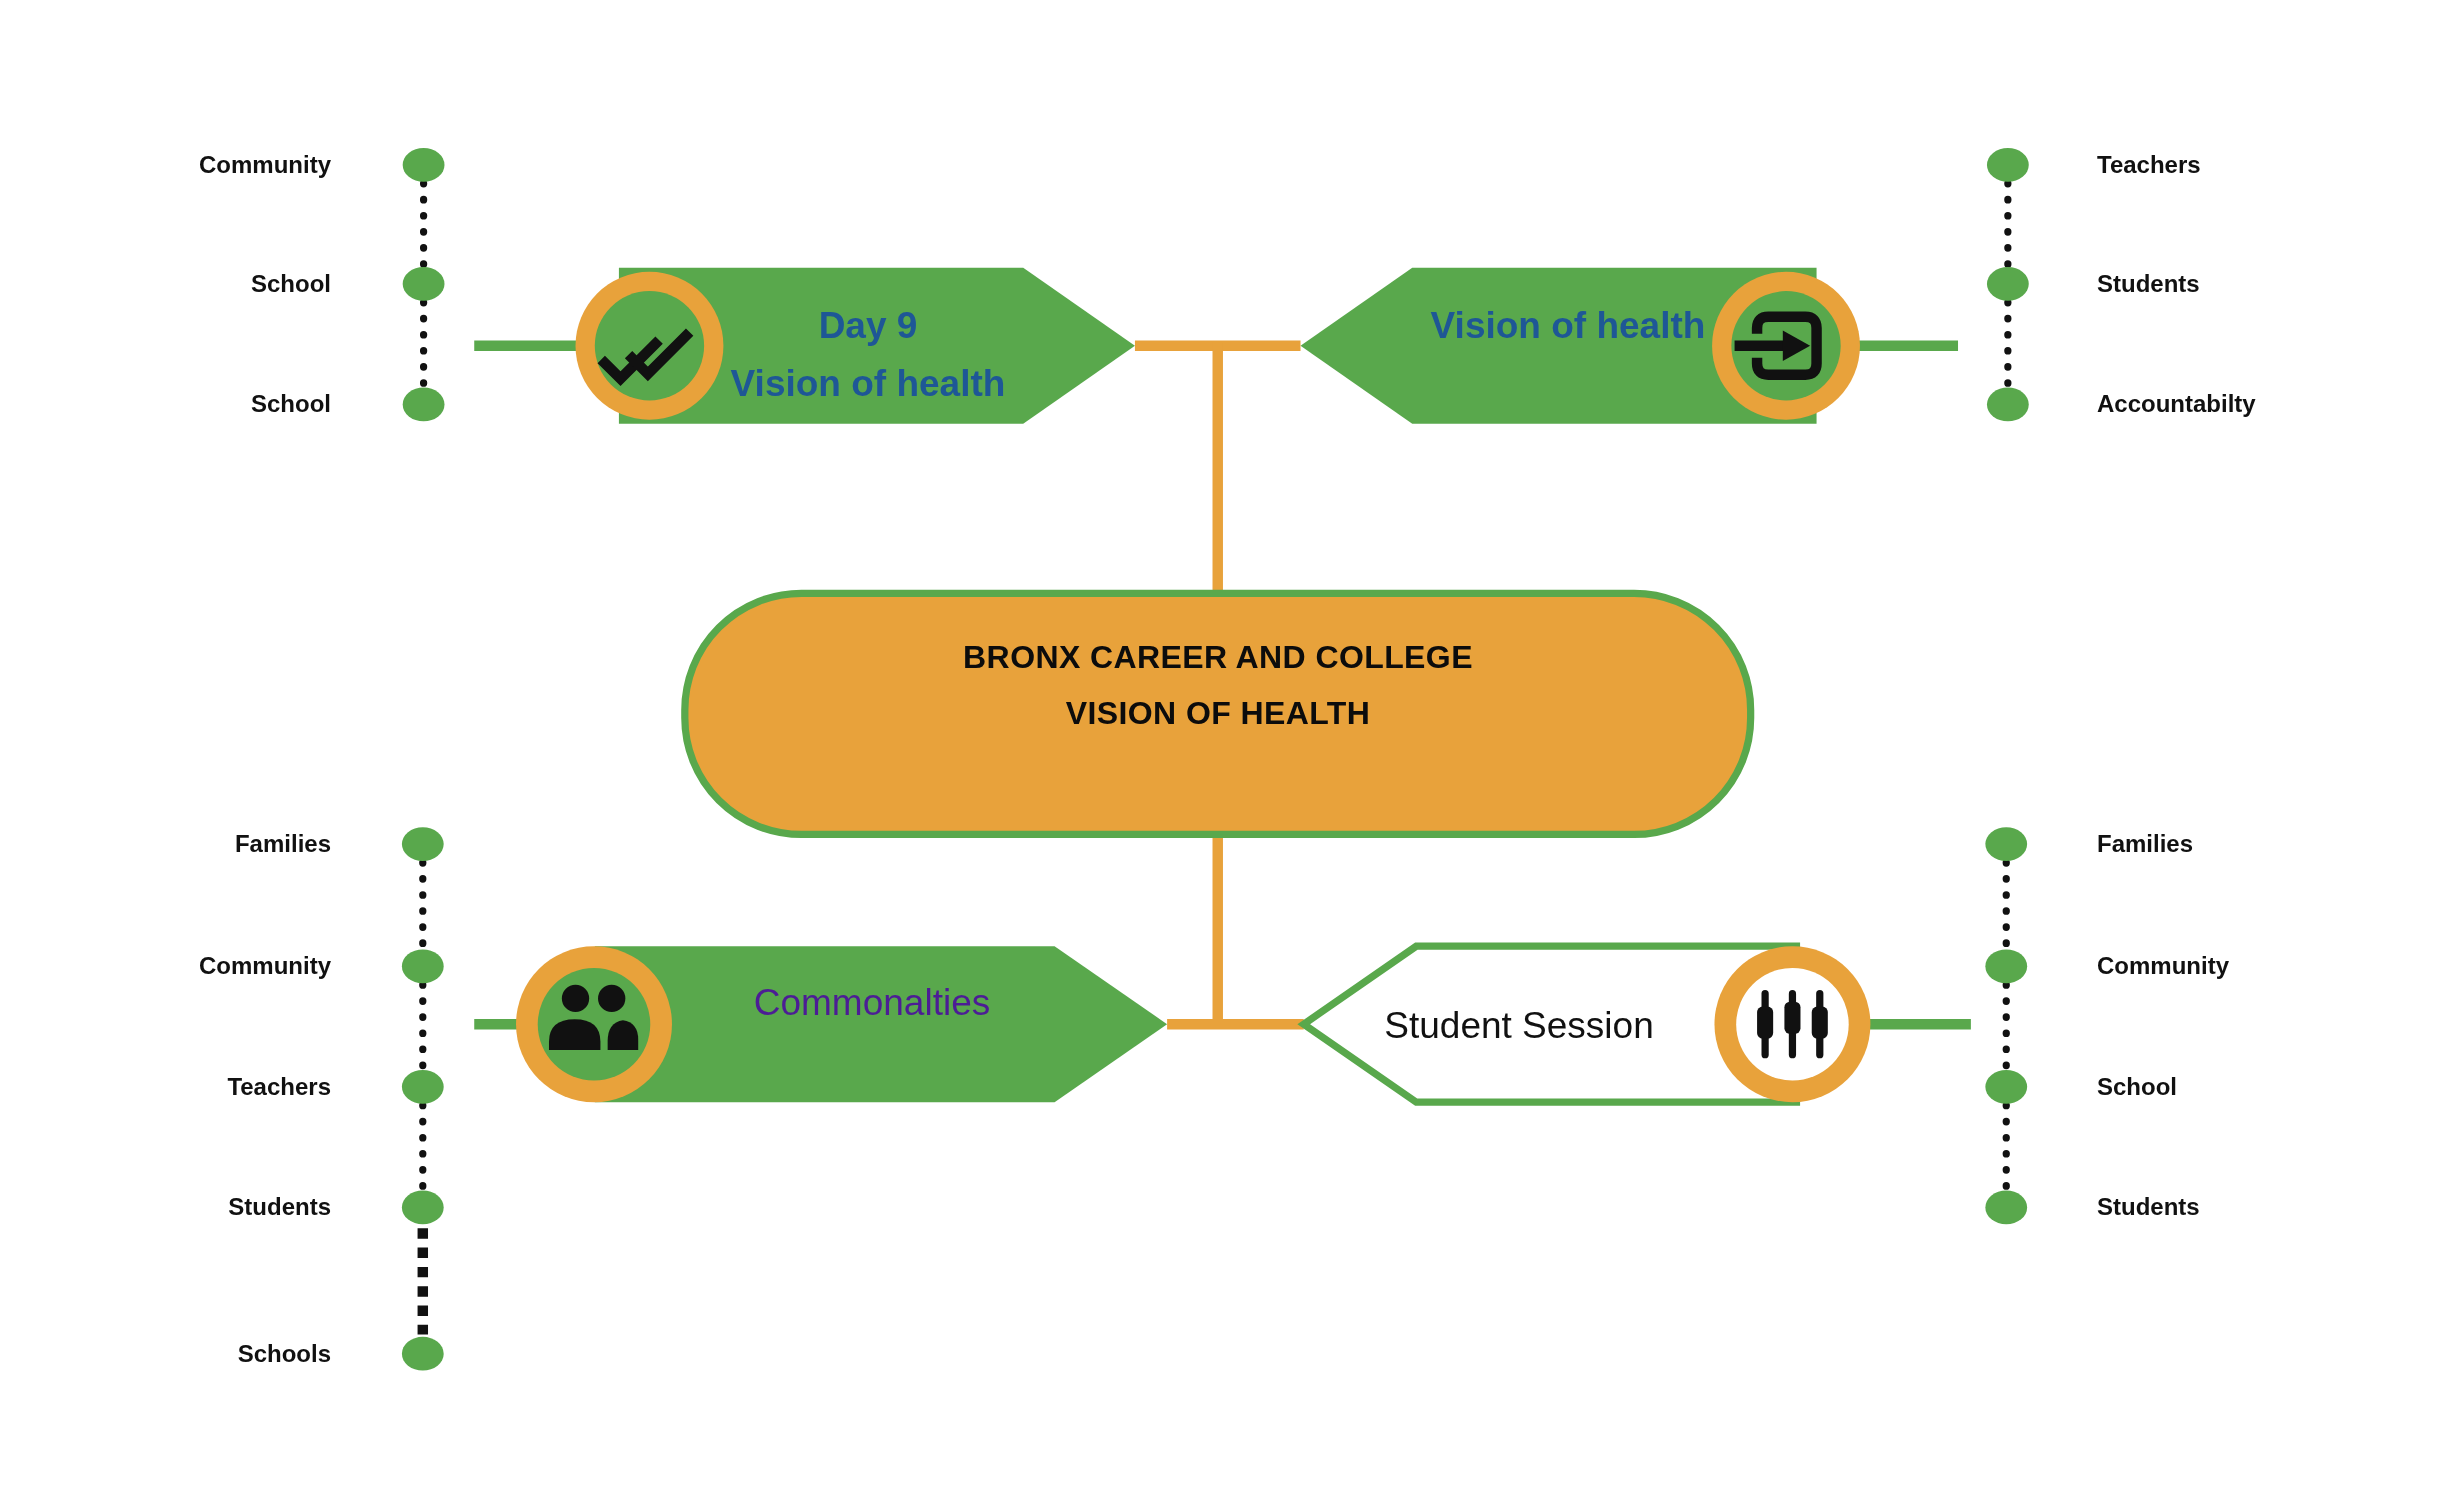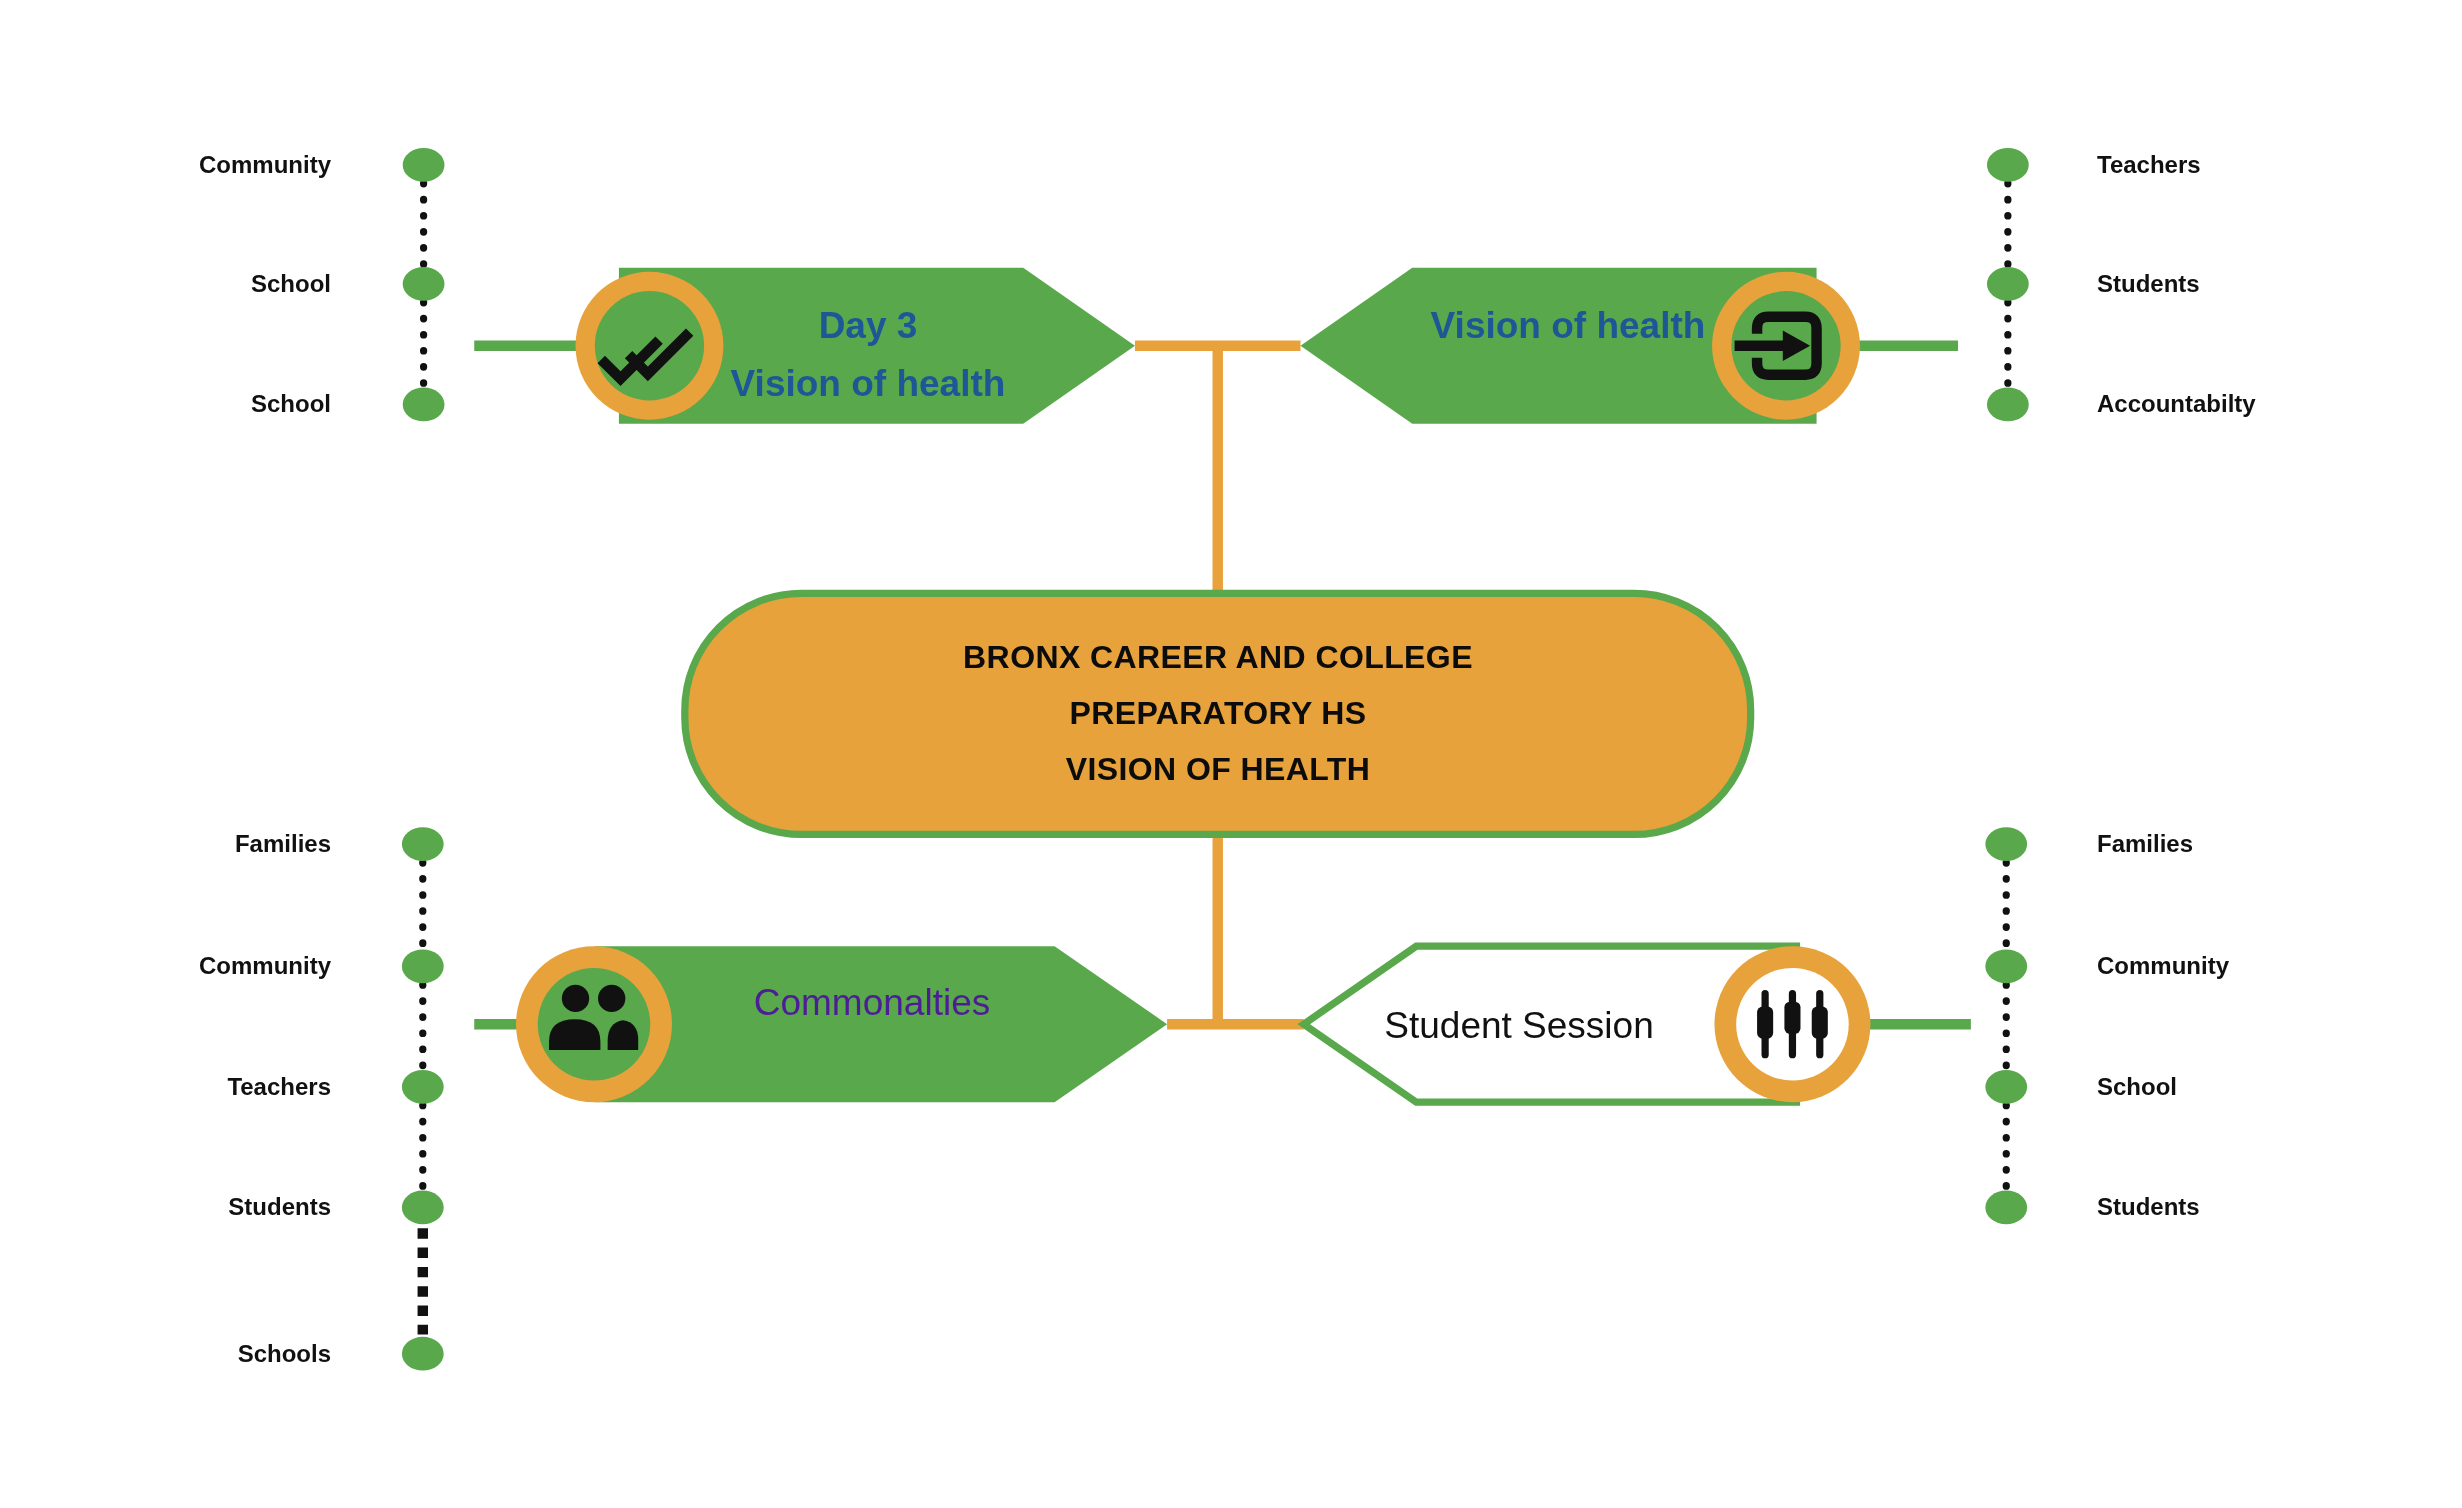--- a/index.html
+++ b/index.html
@@ -172,36 +172,35 @@
   <div class="lbl left" style="top:1063px">Teachers</div>
   <div class="lbl left" style="top:1183px">Students</div>
   <div class="lbl left" style="top:1330px">Schools</div>
 
   <div class="lbl right" style="top:820px">Families</div>
   <div class="lbl right" style="top:942px">Community</div>
   <div class="lbl right" style="top:1063px">School</div>
   <div class="lbl right" style="top:1183px">Students</div>
 
   <div class="node-text blue" style="left:699px;top:297px;width:338px;">
-    <div>Day 3</div>
+    <div>Day 9</div>
     <div>Vision of health</div>
   </div>
 
   <div class="node-text blue" style="left:1399px;top:297px;width:338px;">
     <div>Vision of health</div>
   </div>
 
   <div class="node-text white" style="left:703px;top:974px;width:338px;">
     <div>Commonalties</div>
   </div>
 
   <div class="node-text dark" style="left:1334px;top:1002px;width:370px;line-height:48px;">
     <div>Student Session</div>
   </div>
 
   <div class="center-text">
     <div>BRONX CAREER AND COLLEGE</div>
-    <div>PREPARATORY HS</div>
     <div>VISION OF HEALTH</div>
   </div>
 
 </div>
 
 
 </body></html>

